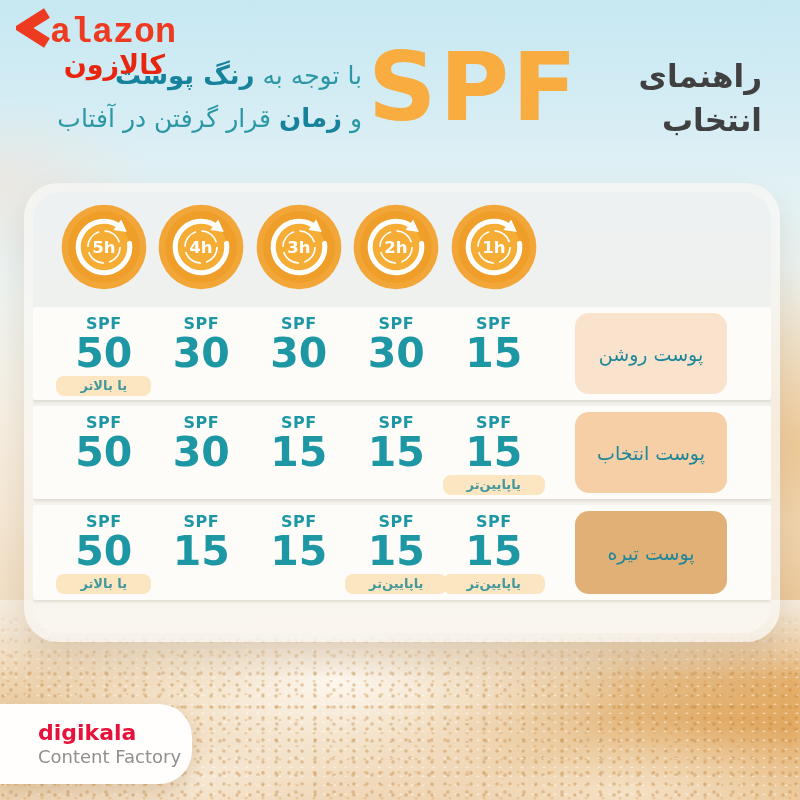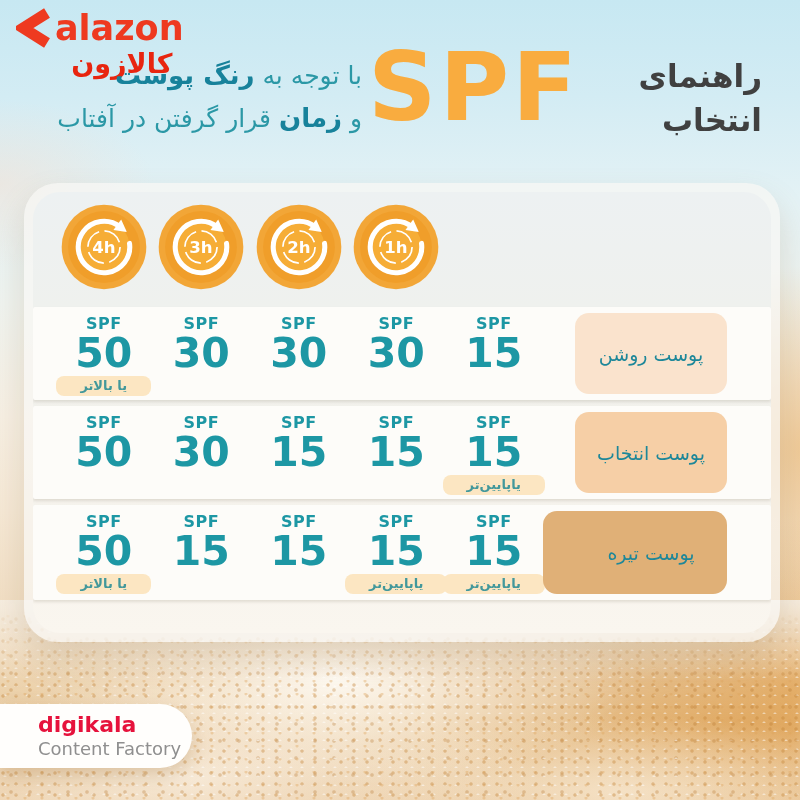--- a/index.html
+++ b/index.html
@@ -30,21 +30,21 @@
       radial-gradient(circle at 3px 4px, rgba(196,133,57,.55) 1.2px, transparent 2.2px),
       radial-gradient(circle at 8px 1px, rgba(222,164,92,.5) 1px, transparent 2px),
       radial-gradient(circle at 5px 9px, rgba(255,255,255,.65) 1px, transparent 2px),
       radial-gradient(circle at 11px 7px, rgba(176,112,40,.4) 1.3px, transparent 2.3px);
     background-size:13px 11px,17px 13px,11px 9px,19px 17px;}
   .bg-grain-fade{position:absolute;left:0;right:0;bottom:120px;height:80px;
     background:linear-gradient(180deg, rgba(246,238,226,.95) 0%, rgba(246,238,226,0) 100%);}
 
   
   .logo{position:absolute;left:16px;top:8px;}
-  .logo-row{display:flex;align-items:flex-start;gap:5px;}
+  .logo-row{display:flex;align-items:flex-end;font-family:Liberation Mono, monospace;}
   .logo-latin{font-size:35px;font-weight:800;color:#ee3a20;letter-spacing:0;}
   .logo-fa{font-size:27px;font-weight:800;color:#e8250f;margin:-4px 11px 0 20px;direction:rtl;}
 
   .subtitle{position:absolute;left:40px;width:322px;top:60px;direction:rtl;text-align:left;
     color:#2b98a6;font-size:25px;}
   .subtitle .line{margin-bottom:13px;text-align:left;direction:rtl;unicode-bidi:plaintext;text-align:right;}
   .subtitle b{color:#17829b;font-weight:800;font-size:26px;}
 
   .spf-big{position:absolute;left:368px;top:40px;font-size:95px;font-weight:800;
     color:#f9ac3f;letter-spacing:3px;line-height:1;}
@@ -71,24 +71,24 @@
   .cell .spf{font-size:16px;font-weight:800;color:#1d97a4;letter-spacing:.5px;line-height:1.1;}
   .cell .val{font-size:41px;font-weight:800;color:#1d97a4;line-height:1.02;}
   .badge{margin-top:2px;background:#fce6c2;color:#43989b;font-size:13px;font-weight:700;
     padding:2px 24px 3px;border-radius:8px;direction:rtl;white-space:nowrap;}
 
   .label-cell{display:flex;align-items:center;justify-content:flex-end;padding-right:44px;}
   .label-box{width:152px;height:calc(100% - 12px);border-radius:14px;display:flex;
     align-items:center;justify-content:center;color:#1d8799;font-weight:400;font-size:19px;direction:rtl;}
   .label-light{background:#fae3cd;}
   .label-normal{background:#f6cfa6;}
-  .label-dark{background:#e0b077;padding-left:32px;}
-
-  
-  .footer-pill{position:absolute;left:0;top:704px;width:192px;height:64px;background:#fffefc;
+  .label-dark{background:#e0b077;}
+
+  
+  .footer-pill{position:absolute;left:0;top:704px;width:192px;height:80px;background:#fffefc;
     border-radius:0 33px 33px 0;box-shadow:0 8px 18px rgba(160,120,60,.28);
     display:flex;flex-direction:column;justify-content:center;padding-left:38px;box-sizing:border-box;}
   .digikala{color:#e6123c;font-weight:800;font-size:22px;line-height:1.1;}
   .tagline{color:#8f8f8f;font-size:18px;margin-top:2px;line-height:1.1;}
 </style>
 </head>
 <body>
 
 <div class="canvas">
 
@@ -130,20 +130,33 @@
         <div class="clock-cell">
           <svg width="92" height="92" viewBox="-50 -50 100 100">
             <circle r="46" fill="#f2a637"></circle>
               <circle r="39" fill="#f09e2a"></circle>
               <circle r="28" fill="#f6ad36"></circle>
             <g transform="rotate(-8)">
               <circle r="28" fill="none" stroke="#ffffff" stroke-width="5.5" stroke-linecap="round" stroke-dasharray="153.9 22"></circle>
               <path d="M -3 -7 L 10 0 L -3 7 Z" transform="translate(19.8,-19.8) rotate(45)" fill="#ffffff"></path>
             </g>
             <circle r="17.5" fill="none" stroke="#ffffff" stroke-width="1.8" stroke-dasharray="21.5 6"></circle>
+            <text y="6.5" text-anchor="middle" font-size="18" font-weight="bold" fill="#ffffff">5h</text>
+          </svg>
+        </div>
+        <div class="clock-cell">
+          <svg width="92" height="92" viewBox="-50 -50 100 100">
+            <circle r="46" fill="#f2a637"></circle>
+              <circle r="39" fill="#f09e2a"></circle>
+              <circle r="28" fill="#f6ad36"></circle>
+            <g transform="rotate(-8)">
+              <circle r="28" fill="none" stroke="#ffffff" stroke-width="5.5" stroke-linecap="round" stroke-dasharray="153.9 22"></circle>
+              <path d="M -3 -7 L 10 0 L -3 7 Z" transform="translate(19.8,-19.8) rotate(45)" fill="#ffffff"></path>
+            </g>
+            <circle r="17.5" fill="none" stroke="#ffffff" stroke-width="1.8" stroke-dasharray="21.5 6"></circle>
             <text y="6.5" text-anchor="middle" font-size="18" font-weight="bold" fill="#ffffff">4h</text>
           </svg>
         </div>
         <div class="clock-cell">
           <svg width="92" height="92" viewBox="-50 -50 100 100">
             <circle r="46" fill="#f2a637"></circle>
               <circle r="39" fill="#f09e2a"></circle>
               <circle r="28" fill="#f6ad36"></circle>
             <g transform="rotate(-8)">
               <circle r="28" fill="none" stroke="#ffffff" stroke-width="5.5" stroke-linecap="round" stroke-dasharray="153.9 22"></circle>

